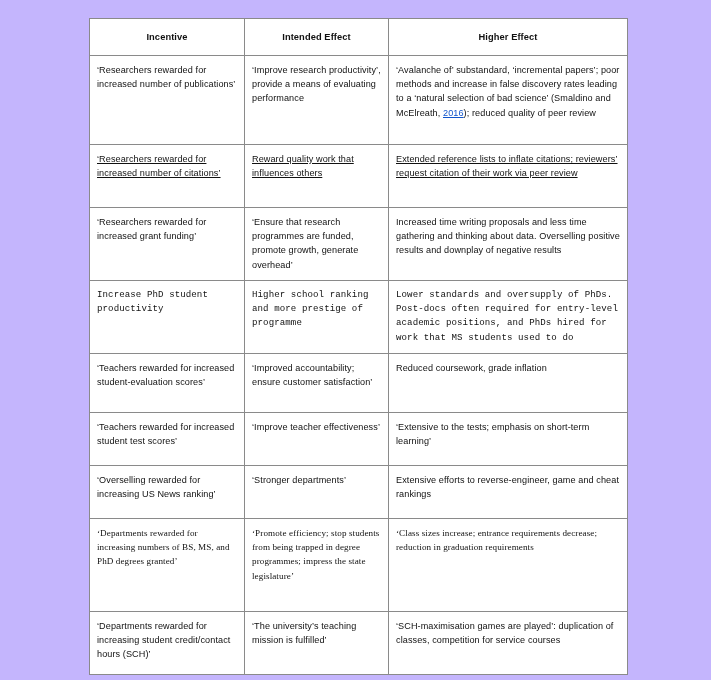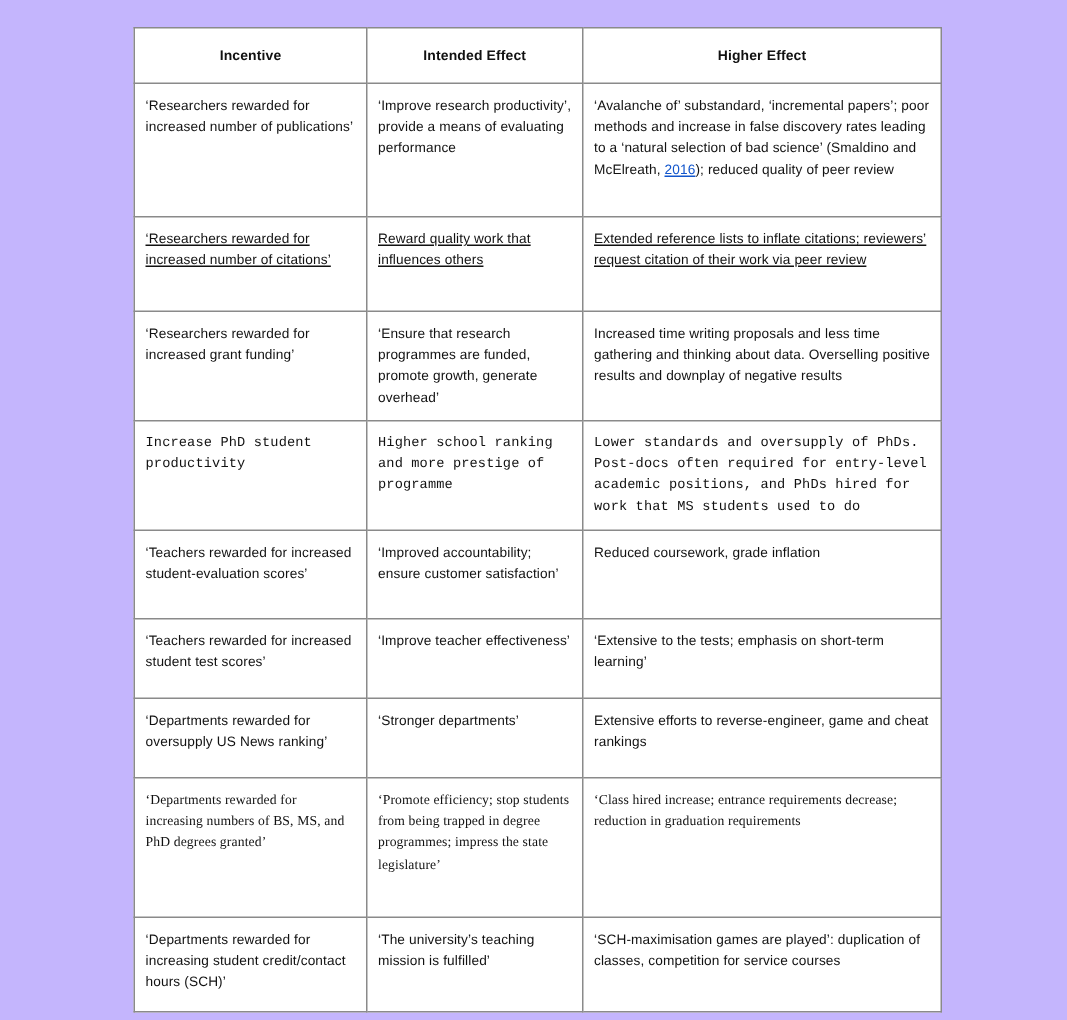--- a/index.html
+++ b/index.html
@@ -124,28 +124,28 @@
           <td class="cell-incentive">‘Teachers rewarded for increased student-evaluation scores’</td>
           <td class="cell-intended">‘Improved accountability; ensure customer satisfaction’</td>
           <td class="cell-actual">Reduced coursework, grade inflation</td>
         </tr>
         <tr class="r6">
           <td class="cell-incentive">‘Teachers rewarded for increased student test scores’</td>
           <td class="cell-intended">‘Improve teacher effectiveness’</td>
           <td class="cell-actual">‘Extensive to the tests; emphasis on short-term learning’</td>
         </tr>
         <tr class="r7">
-          <td class="cell-incentive">‘Departments rewarded for oversupply US News ranking’</td>
+          <td class="cell-incentive">‘Overselling rewarded for increasing US News ranking’</td>
           <td class="cell-intended">‘Stronger departments’</td>
           <td class="cell-actual">Extensive efforts to reverse-engineer, game and cheat rankings</td>
         </tr>
         <tr class="r8">
           <td class="cell-incentive">‘Departments rewarded for increasing numbers of BS, MS, and PhD degrees granted’</td>
           <td class="cell-intended">‘Promote efficiency; stop students from being trapped in degree programmes; impress the state legislature’</td>
-          <td class="cell-actual">‘Class hired increase; entrance requirements decrease; reduction in graduation requirements</td>
+          <td class="cell-actual">‘Class sizes increase; entrance requirements decrease; reduction in graduation requirements</td>
         </tr>
         <tr class="r9">
           <td class="cell-incentive">‘Departments rewarded for increasing student credit/contact hours (SCH)’</td>
           <td class="cell-intended">‘The university’s teaching mission is fulfilled’</td>
           <td class="cell-actual">‘SCH-maximisation games are played’: duplication of classes, competition for service courses</td>
         </tr>
       </tbody>
     </table>
   </div>
 </div>

